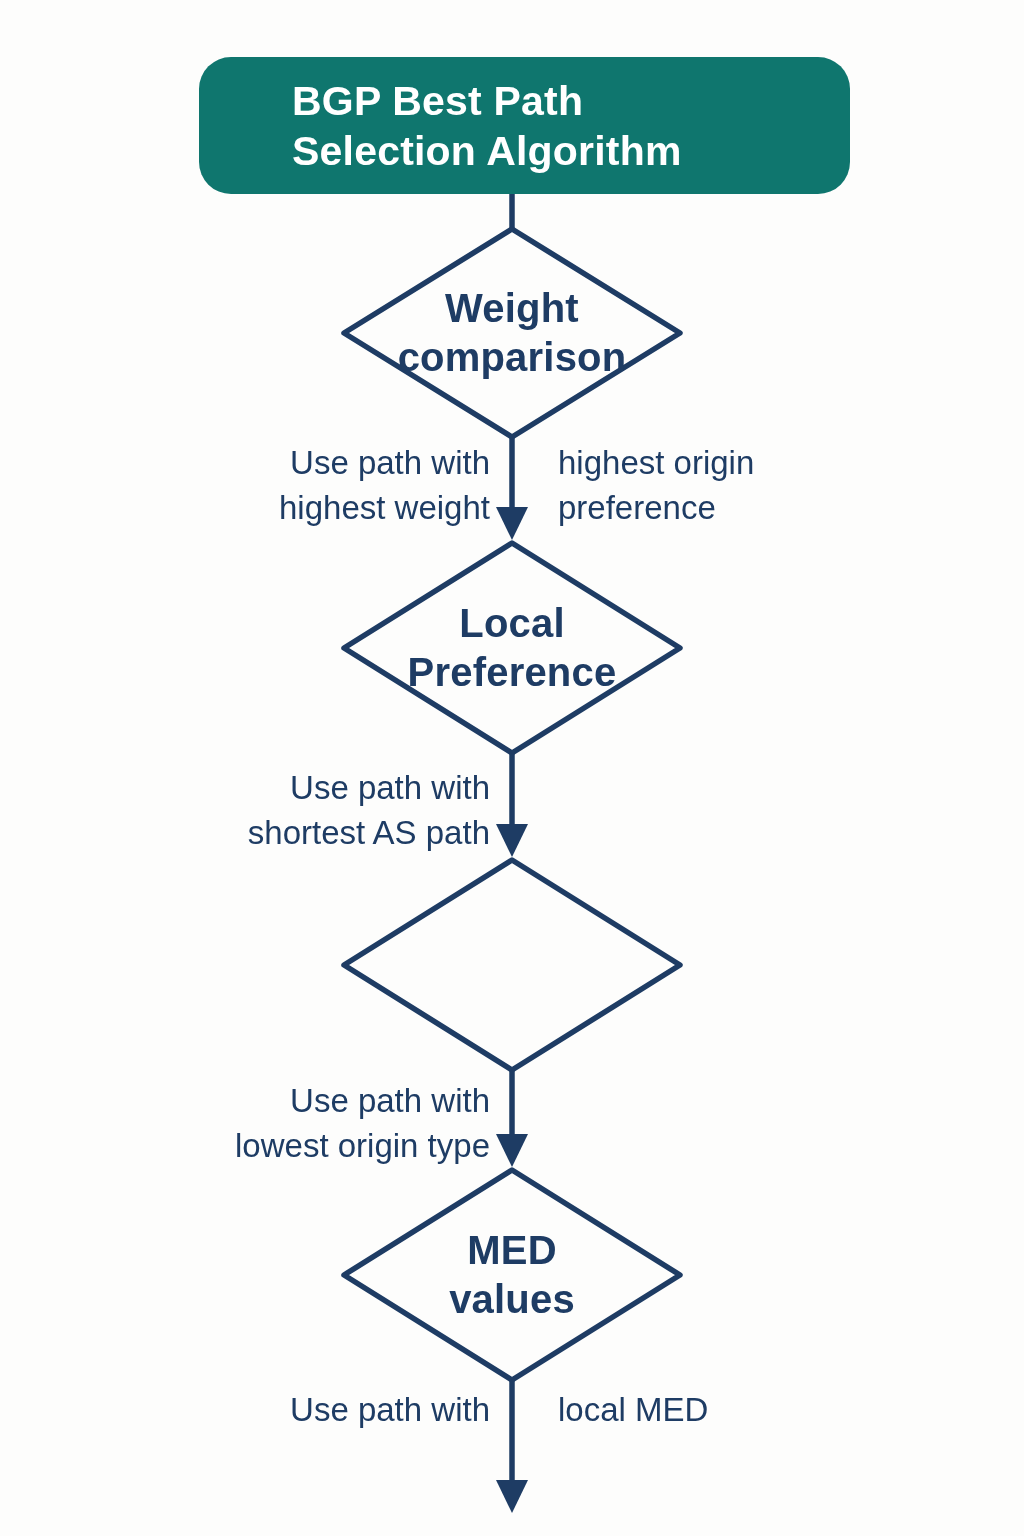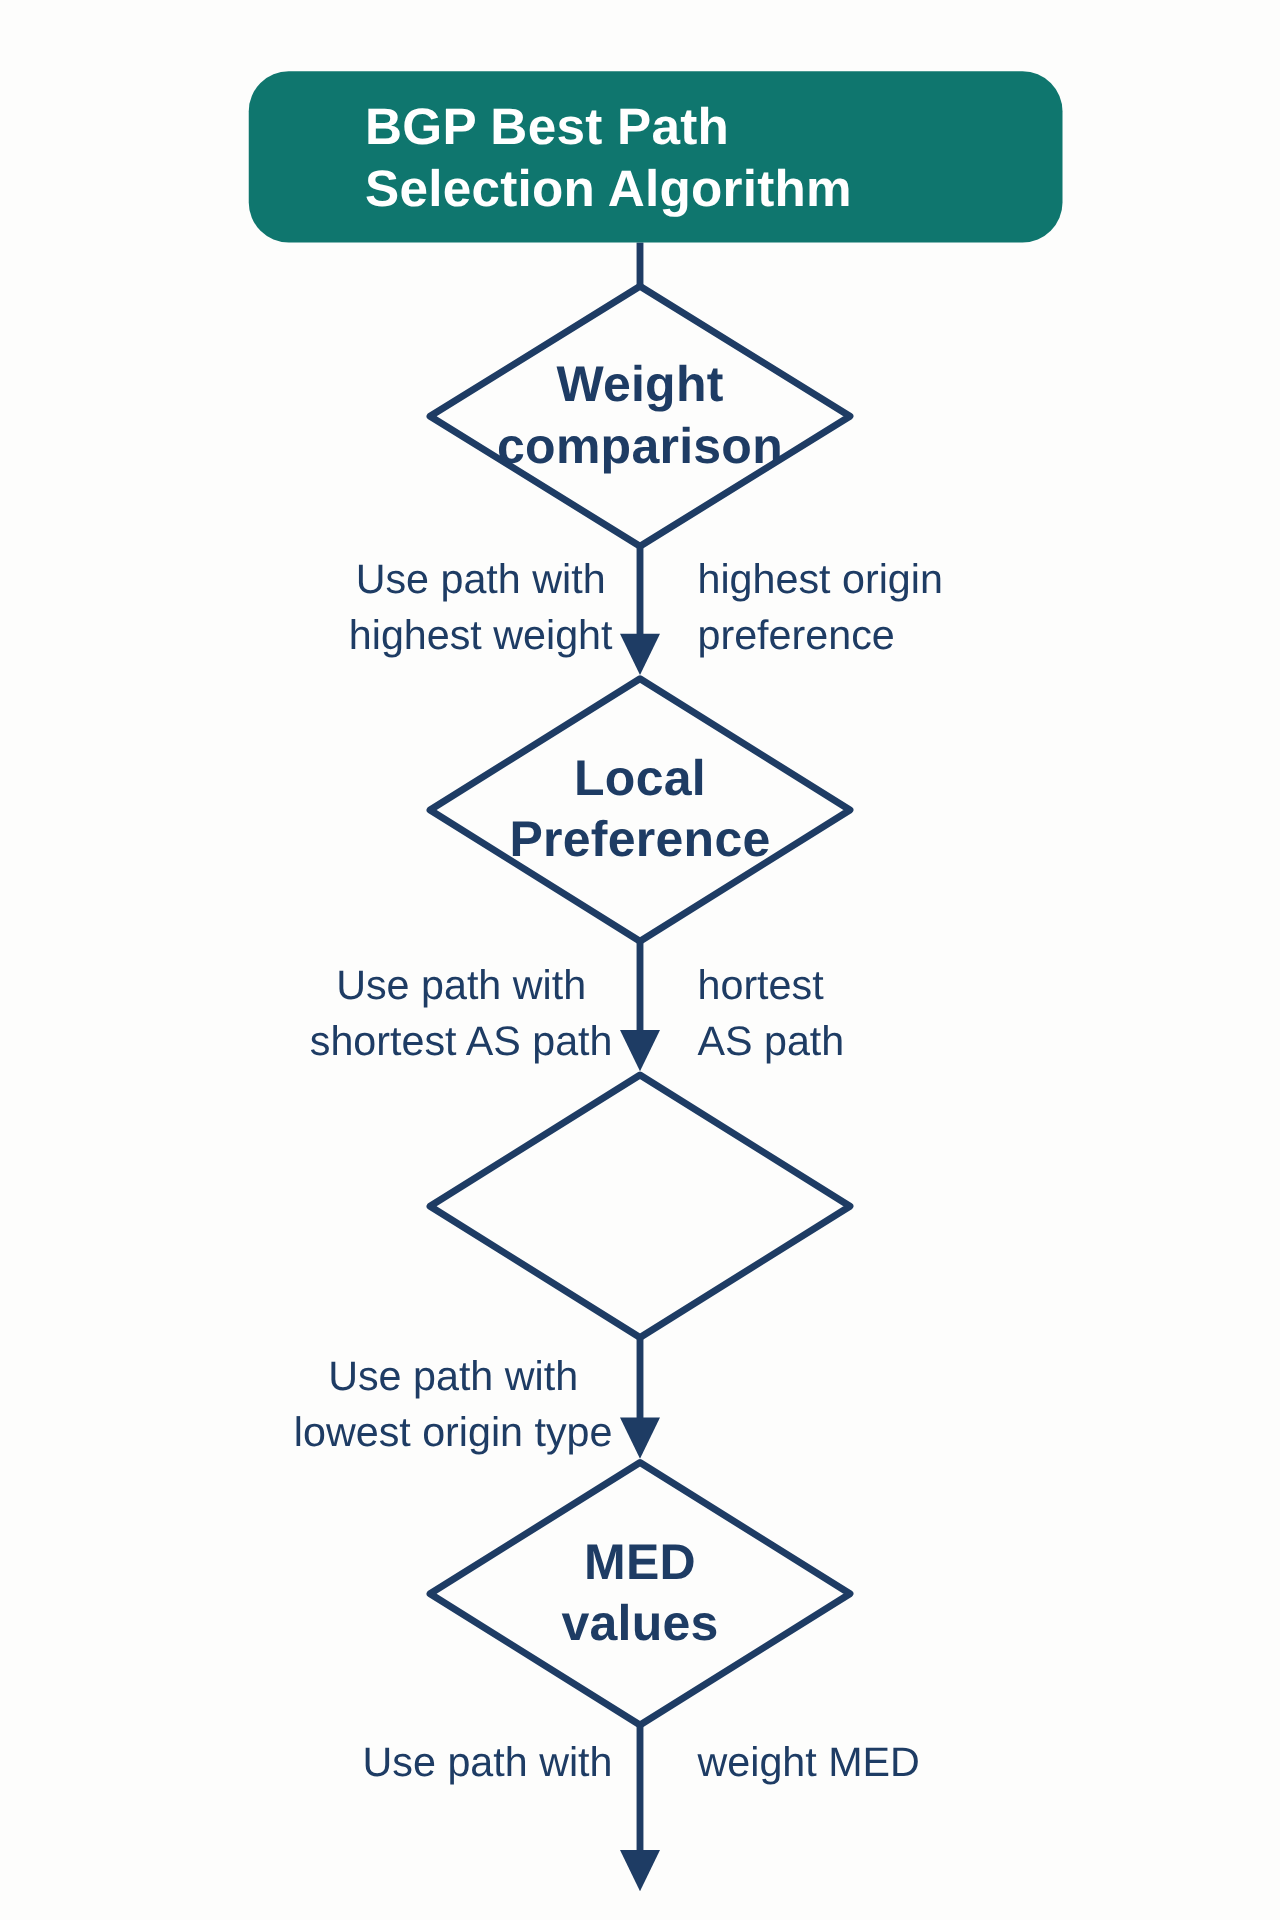--- a/index.html
+++ b/index.html
@@ -47,21 +47,21 @@
     letter-spacing: 0.2px;
   }
   .edge-label {
     position: absolute;
     color: #1e3c64;
     font-size: 33px;
     font-weight: 500;
     line-height: 45px;
     white-space: pre-line;
   }
-  .edge-label.left  { right: 534px; text-align: center; }
+  .edge-label.left  { right: 534px; text-align: right; }
   .edge-label.right { left: 558px;  text-align: left;  }
   .row1 { top: 440px; }
   .row2 { top: 765px; }
   .row3 { top: 1078px; }
   .row4 { top: 1387px; }
 </style>
 </head>
 <body>
 
 <div class="canvas">
@@ -101,22 +101,20 @@
   <div class="diamond-label" style="left:512px; top:1275px;">MED
 values</div>
 
   <div class="edge-label left row1">Use path with
 highest weight</div>
   <div class="edge-label right row1">highest origin
 preference</div>
 
   <div class="edge-label left row2">Use path with
 shortest AS path</div>
-  <div class="edge-label right row2">hortest
-AS path</div>
 
   <div class="edge-label left row3">Use path with
 lowest origin type</div>
 
   <div class="edge-label left row4">Use path with</div>
-  <div class="edge-label right row4">weight MED</div>
+  <div class="edge-label right row4">local MED</div>
 
 </div>
 
 </body></html>

